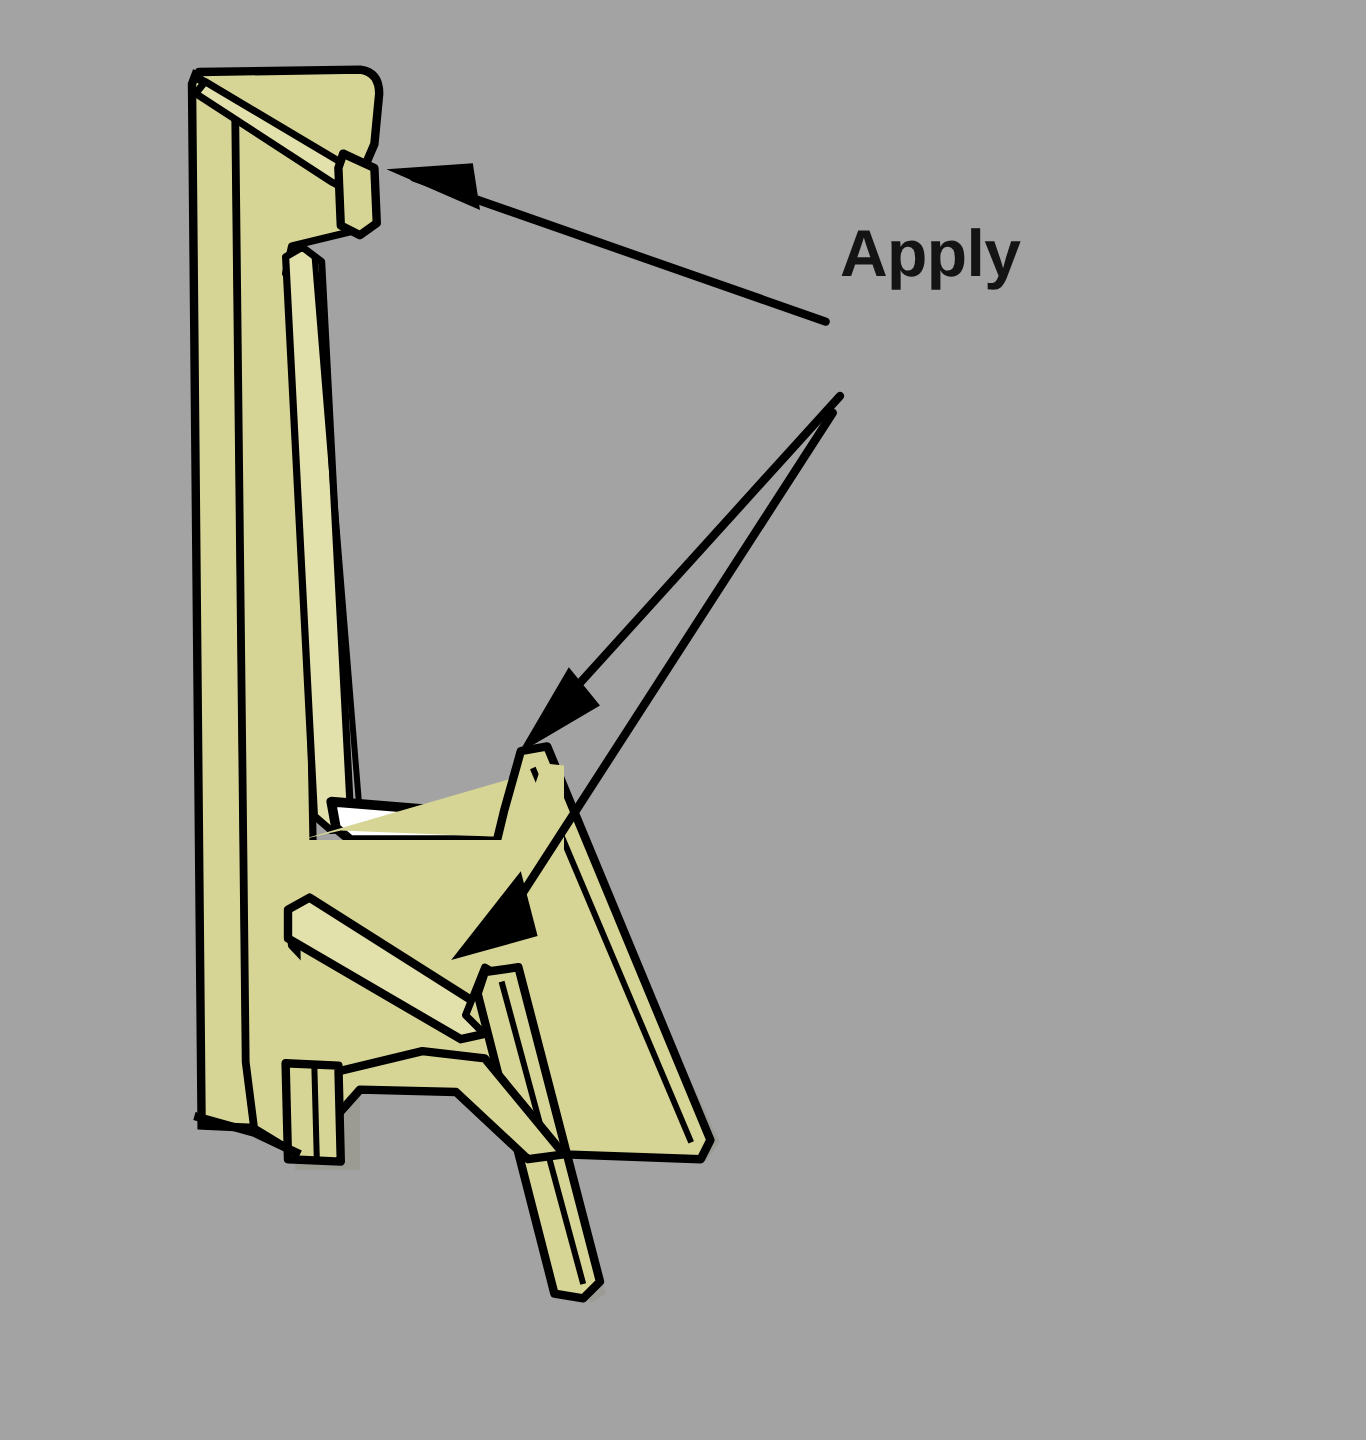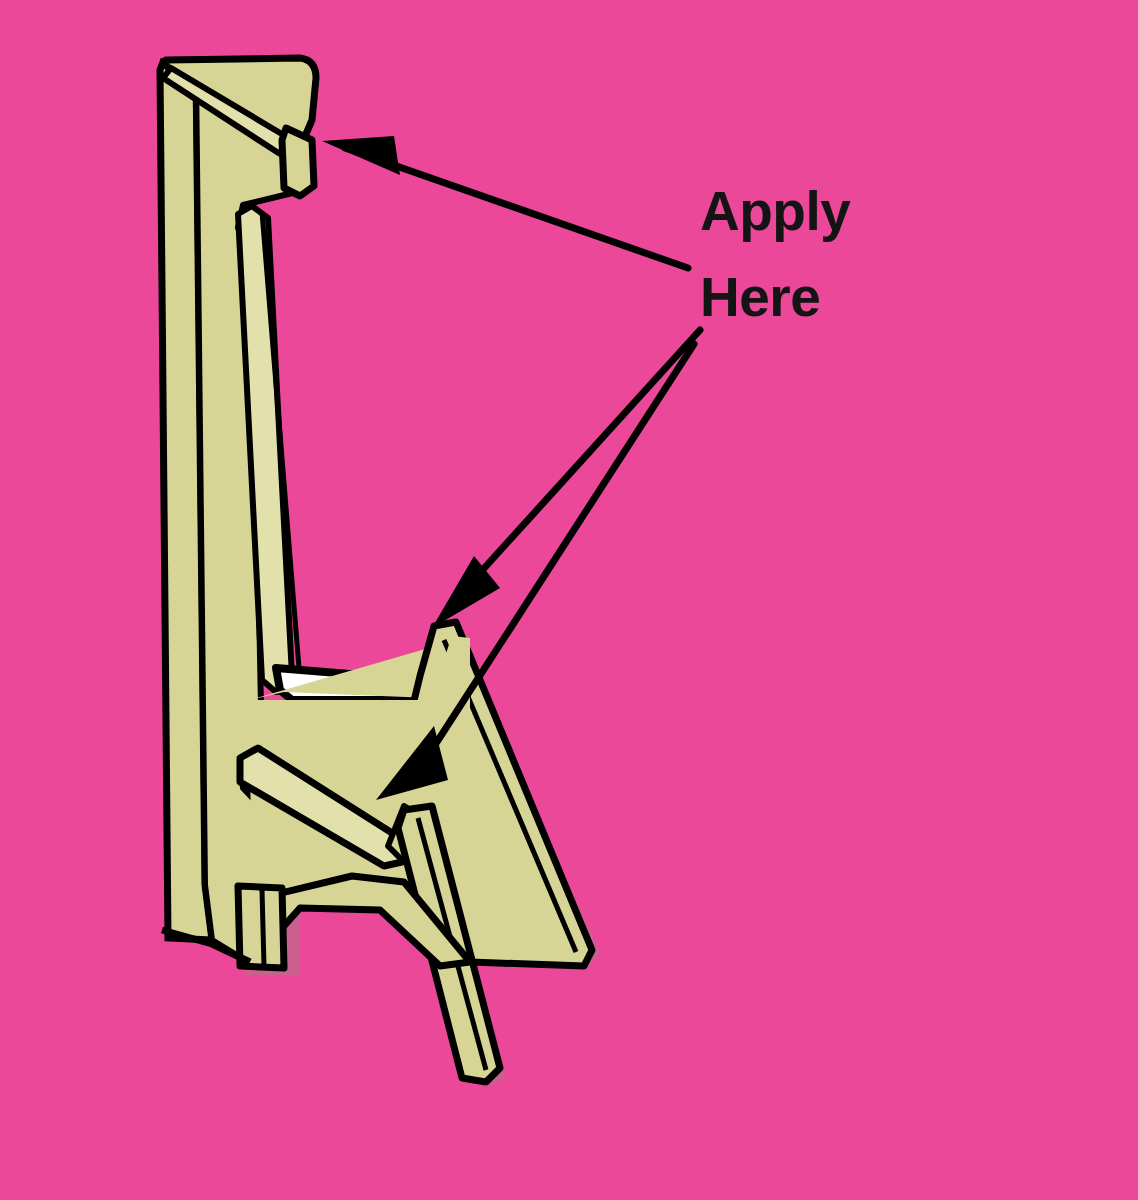--- a/index.html
+++ b/index.html
@@ -5,21 +5,21 @@
 <style>
   html, body {
     margin: 0;
     padding: 0;
     background: #ffffff;
   }
   #page {
     position: relative;
     width: 1138px;
     height: 1200px;
-    background: #ec4899;
+    background: #a3a3a3;
     overflow: hidden;
     font-family: "Liberation Sans", sans-serif;
   }
   #diagram-svg {
     position: absolute;
     left: 0;
     top: 0;
     width: 1138px;
     height: 1200px;
     display: block;
@@ -199,16 +199,15 @@
         <path d="M694,344 L424,762" stroke="#000000" stroke-width="7" fill="none" stroke-linecap="round"></path>
         <path d="M376,800 L448,780 L434,726 Z" fill="#000000"></path>
       </g>
 
     </g>
 
   </svg>
 
   <div class="callout-text">
     <span class="callout-line">Apply</span>
-    <span class="callout-line">Here</span>
   </div>
 
 </div>
 
 </body></html>

